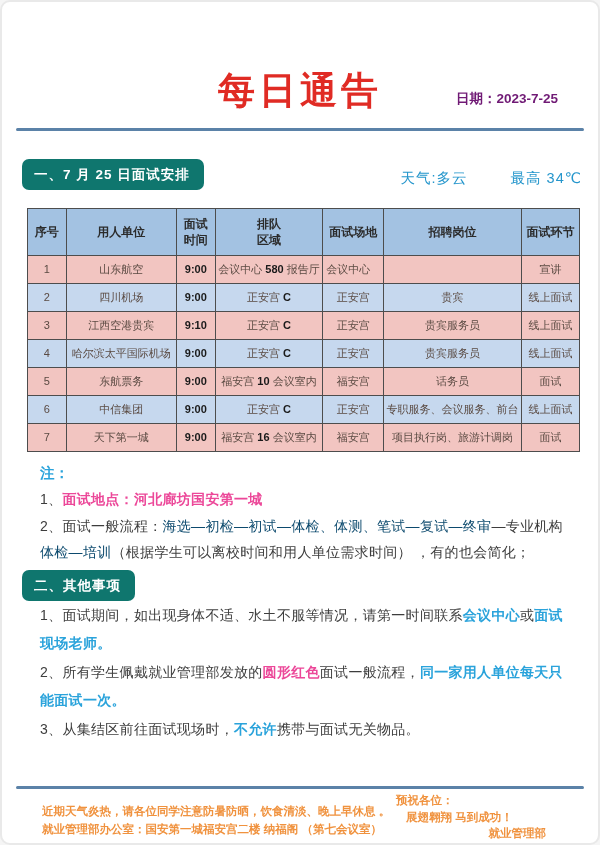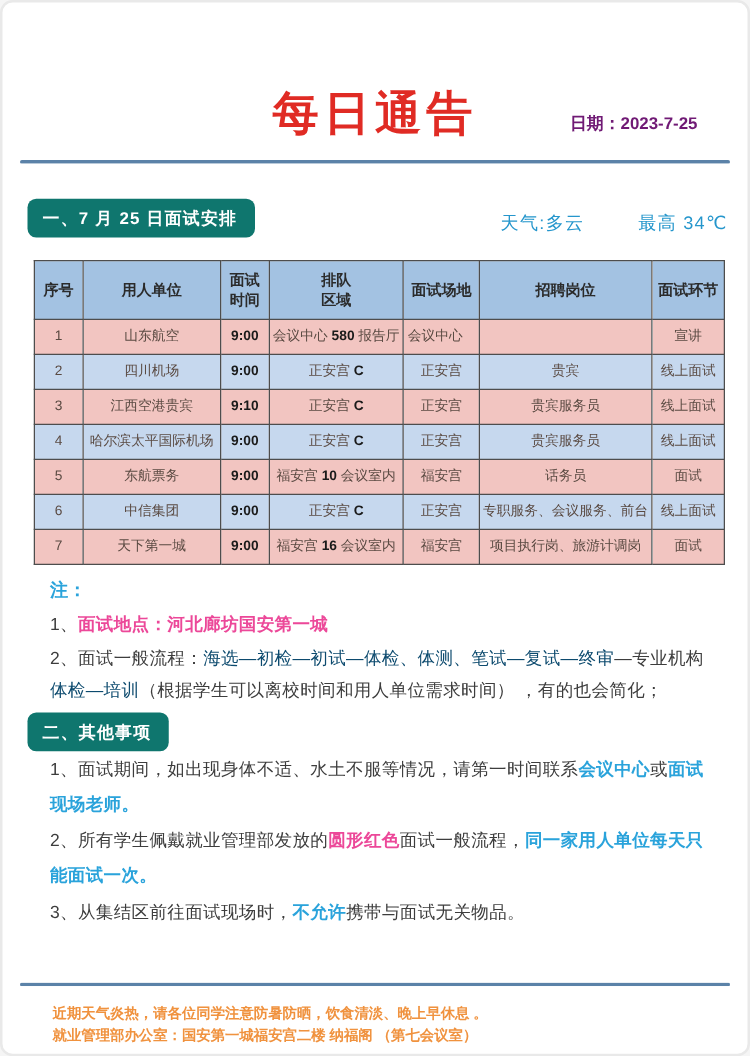--- a/index.html
+++ b/index.html
@@ -206,14 +206,19 @@
     <p class="item-line"><span class="seg-plain">1、面试期间，如出现身体不适、水土不服等情况，请第一时间联系</span><span class="seg-blue-bold">会议中心</span><span class="seg-plain">或</span><span class="seg-blue-bold">面试现场老师。</span></p>
     <p class="item-line"><span class="seg-plain">2、所有学生佩戴就业管理部发放的</span><span class="seg-red-bold">圆形红色</span><span class="seg-plain">面试一般流程，</span><span class="seg-blue-bold">同一家用人单位每天只能面试一次。</span></p>
     <p class="item-line"><span class="seg-plain">3、从集结区前往面试现场时，</span><span class="seg-blue-bold">不允许</span><span class="seg-plain">携带与面试无关物品。</span></p>
   </div>
 
   <div class="footer-divider"></div>
   <div class="footer-left">
     <div>近期天气炎热，请各位同学注意防暑防晒，饮食清淡、晚上早休息 。</div>
     <div>就业管理部办公室：国安第一城福安宫二楼 纳福阁 （第七会议室）</div>
   </div>
+  <div class="footer-right">
+    <div class="fr1">预祝各位：</div>
+    <div class="fr2">展翅翱翔 马到成功！</div>
+    <div class="fr3">就业管理部</div>
+  </div>
 
 </div>
 
 </body></html>

